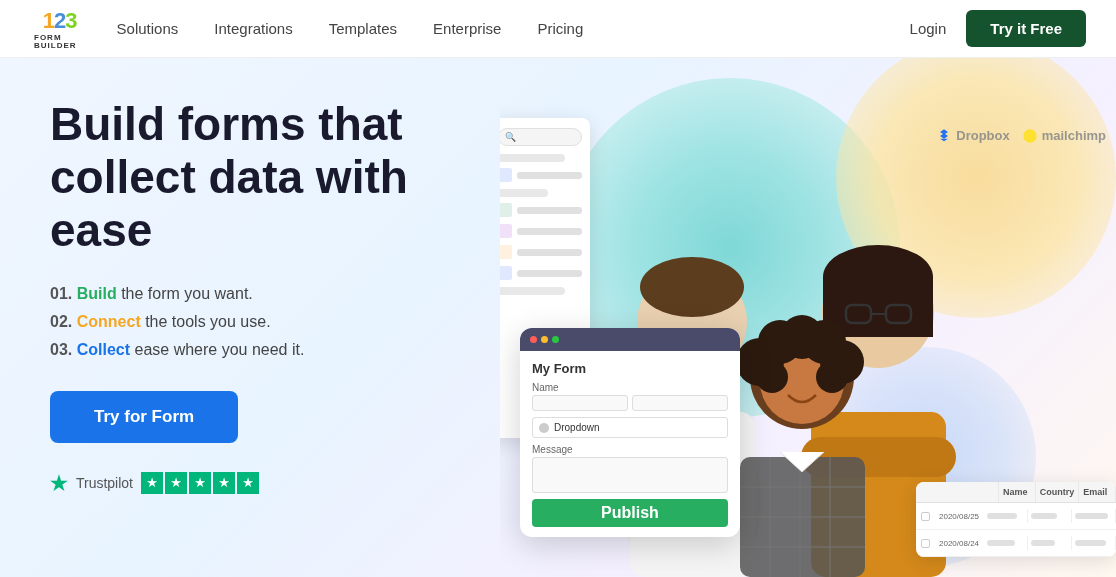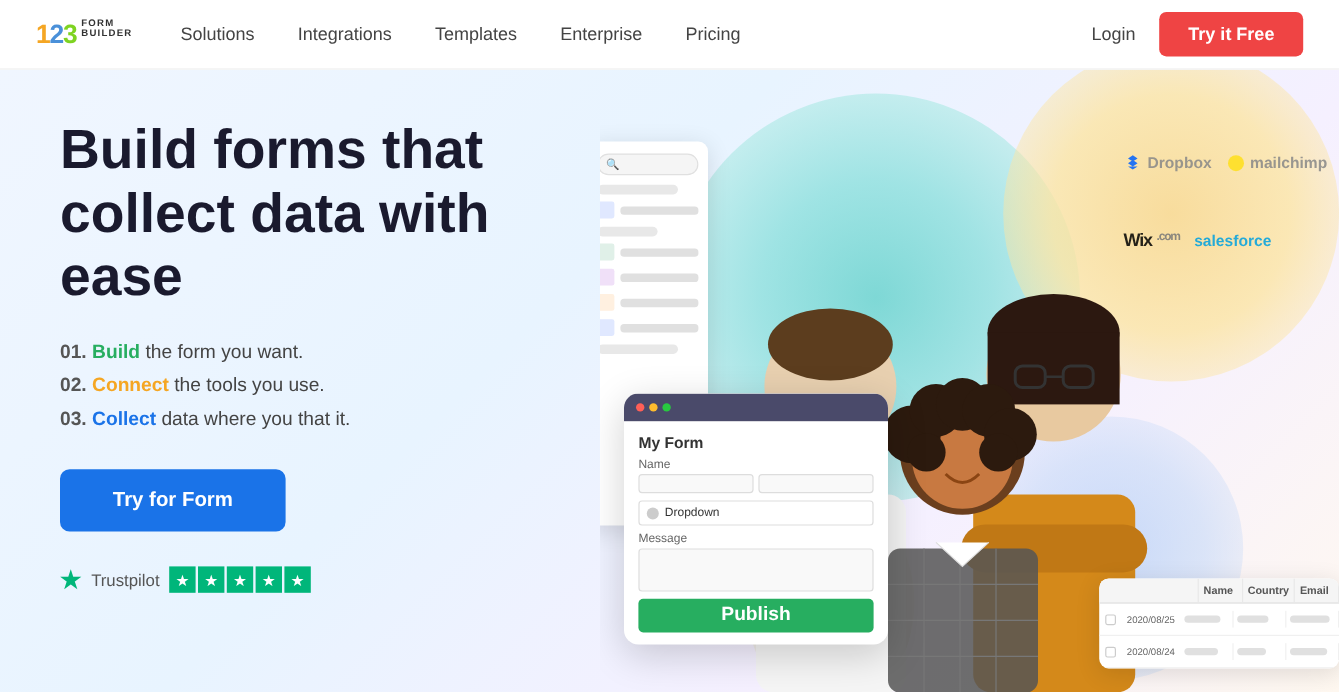--- a/index.html
+++ b/index.html
@@ -11,23 +11,24 @@
       align-items: center;
       height: 58px;
       padding: 0 30px;
       border-bottom: 1px solid #eee;
       background: #fff;
       position: relative;
       z-index: 10;
     }
     .logo {
       display: flex;
-      align-items: flex-start;
+      align-items: flex-end;
       margin-right: 40px;
       text-decoration: none;
+      flex-direction: column;
     }
     .logo-123 {
       font-size: 22px;
       font-weight: 900;
       letter-spacing: -1px;
     }
     .logo-1 { color: #f5a623; }
     .logo-2 { color: #4a90d9; }
     .logo-3 { color: #7ed321; }
     .logo-text {
@@ -57,21 +58,21 @@
       align-items: center;
       gap: 20px;
     }
     .login-link {
       text-decoration: none;
       color: #444;
       font-size: 15px;
       font-weight: 500;
     }
     .try-free-btn {
-      background: #ef4444;
+      background: #14532d;
       color: #fff;
       border: none;
       padding: 10px 24px;
       border-radius: 6px;
       font-size: 15px;
       font-weight: 600;
       cursor: pointer;
     }
 
     
@@ -459,21 +460,21 @@
         <span> the form you want.</span>
       </li>
       <li>
         <span class="num">02.</span>
         <span class="highlight-orange"> Connect</span>
         <span> the tools you use.</span>
       </li>
       <li>
         <span class="num">03.</span>
         <span class="highlight-blue"> Collect</span>
-        <span> data where you that it.</span>
+        <span> ease where you need it.</span>
       </li>
     </ul>
 
     <button class="cta-btn">Try for Form</button>
 
     <div class="trustpilot">
       <span class="trustpilot-icon">★</span>
       <span class="trustpilot-label">Trustpilot</span>
       <div class="stars">
         <div class="star">★</div>
@@ -499,24 +500,20 @@
             </svg>
           Dropbox
         </span>
         <span class="int-logo">
           <svg viewBox="0 0 24 24" fill="#ffe01b">
               <circle cx="12" cy="12" r="10"></circle>
             </svg>
           mailchimp
         </span>
       </div>
-      <div class="integration-row">
-        <span class="int-logo" style="font-size:15px; font-weight:800; color:#000; letter-spacing:-1px;">Wix<span style="color:#777; font-size:10px;">.com</span></span>
-        <span class="int-logo" style="color:#00a1e0; font-size:13px; font-weight:700;">salesforce</span>
-      </div>
     </div>
 
     <svg class="person-svg" style="bottom:0; left:110px; width:165px; height:375px; z-index:3;" viewBox="0 0 165 375" preserveAspectRatio="xMidYMax meet">
 
       <ellipse cx="82" cy="300" rx="70" ry="90" fill="#f0ece8"></ellipse>
 
       <circle cx="82" cy="120" r="55" fill="#e8d0b0"></circle>
 
       <ellipse cx="82" cy="85" rx="52" ry="30" fill="#5c3d1e"></ellipse>
 

